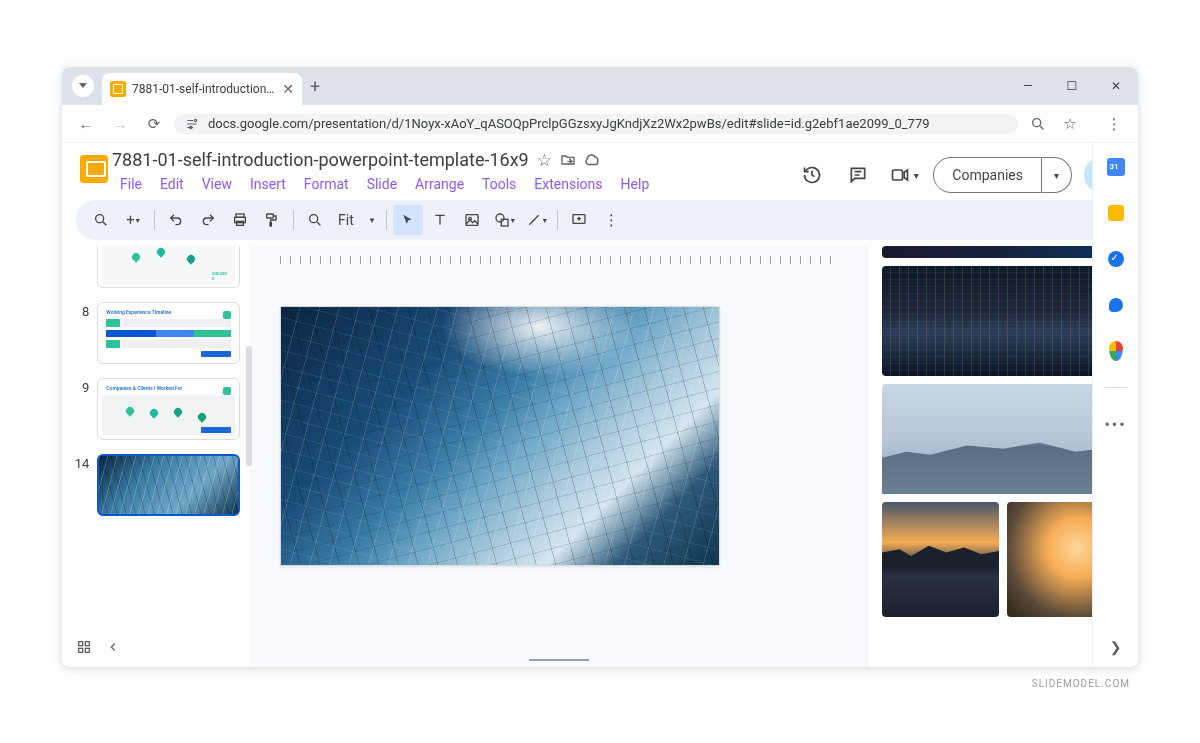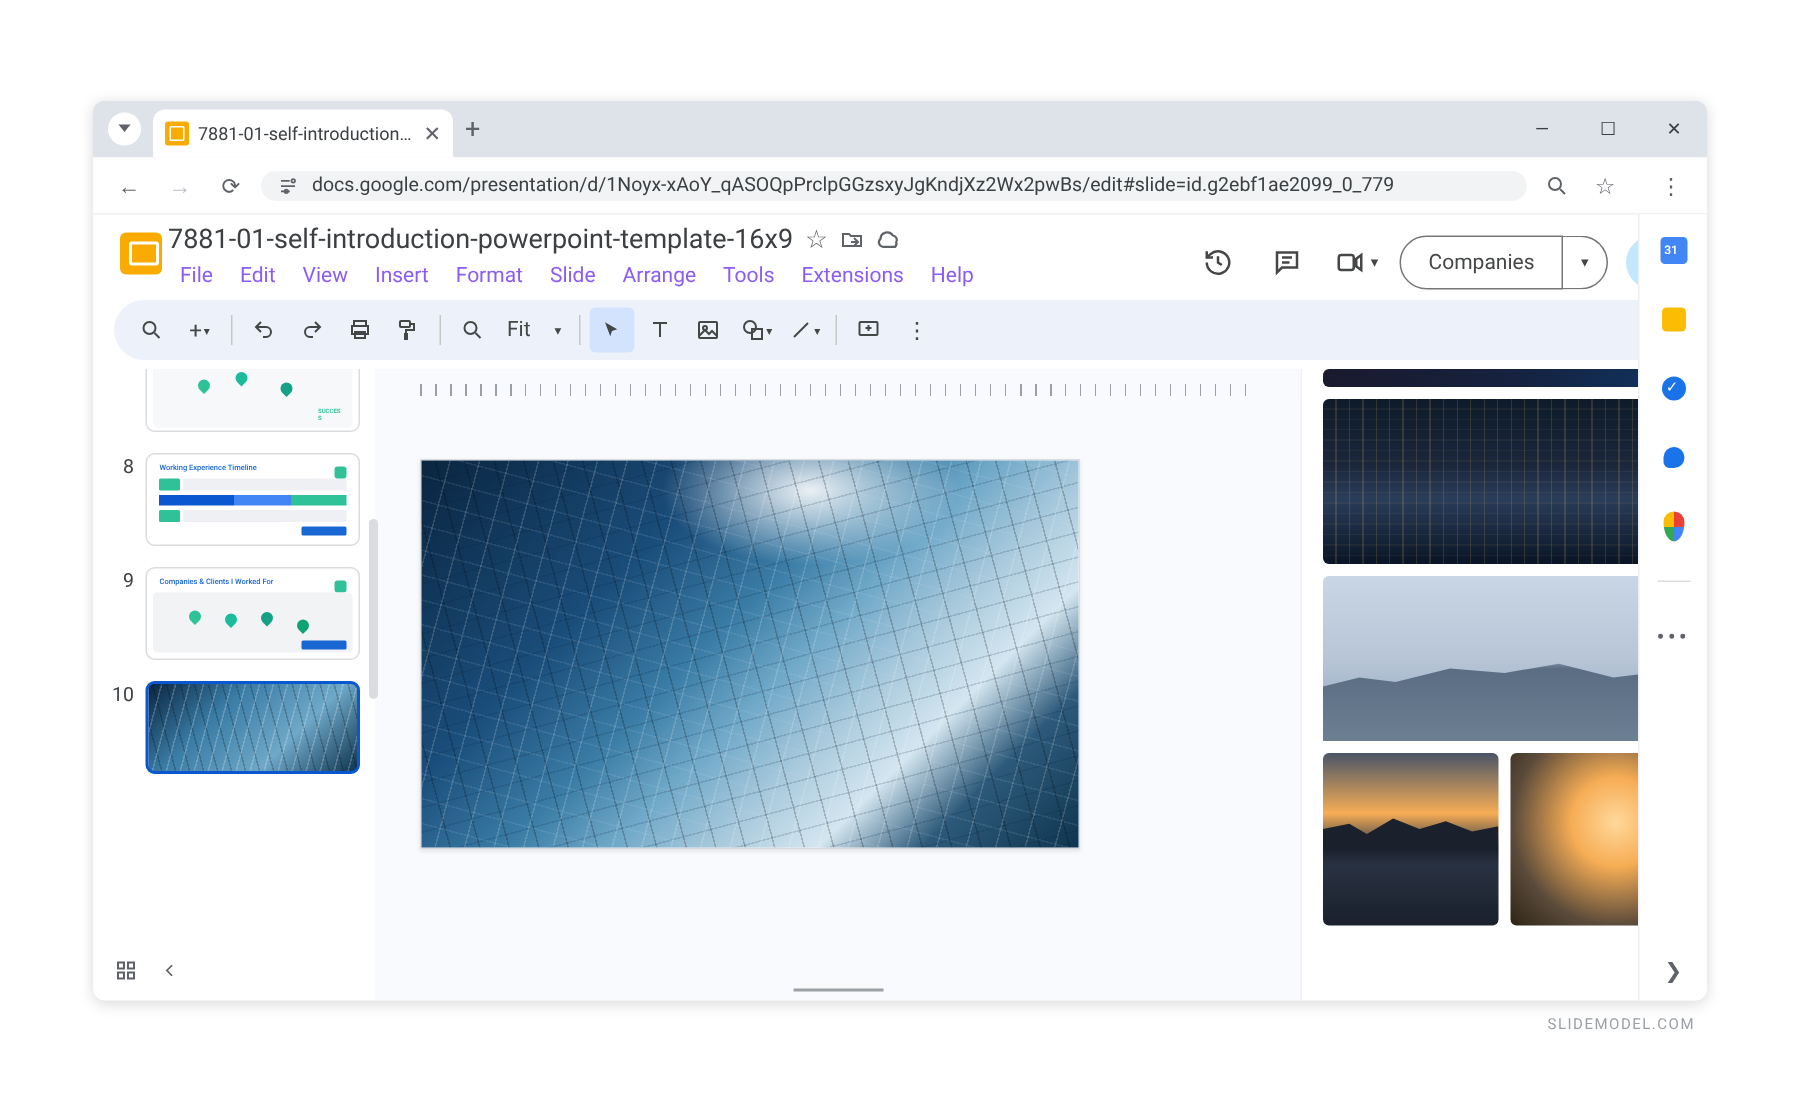--- a/index.html
+++ b/index.html
@@ -368,21 +368,21 @@
                 <div class="pin" style="left:24px; top:12px"></div>
                 <div class="pin" style="left:48px; top:14px; background:#1abc9c"></div>
                 <div class="pin" style="left:72px; top:13px; background:#16a085"></div>
                 <div class="pin" style="left:96px; top:18px; background:#0ea472"></div>
               </div>
               <div style="position:absolute; bottom:2px; right:4px; width:30px; height:6px; background:#1967d2; border-radius:1px;"></div>
             </div>
           </div>
         </div>
         <div class="thumb-row">
-          <div class="thumb-num">10</div>
+          <div class="thumb-num">14</div>
           <div class="thumb-box selected thumb-sky">
             <div class="thumb-sky-lines"></div>
           </div>
         </div>
       </div>
       <div class="thumb-footer">
         <div style="cursor:pointer">
           <svg width="16" height="16" viewBox="0 0 24 24" fill="none" stroke="#5f6368" stroke-width="2">
               <rect x="4" y="4" width="6" height="6"></rect>
               <rect x="14" y="4" width="6" height="6"></rect>

